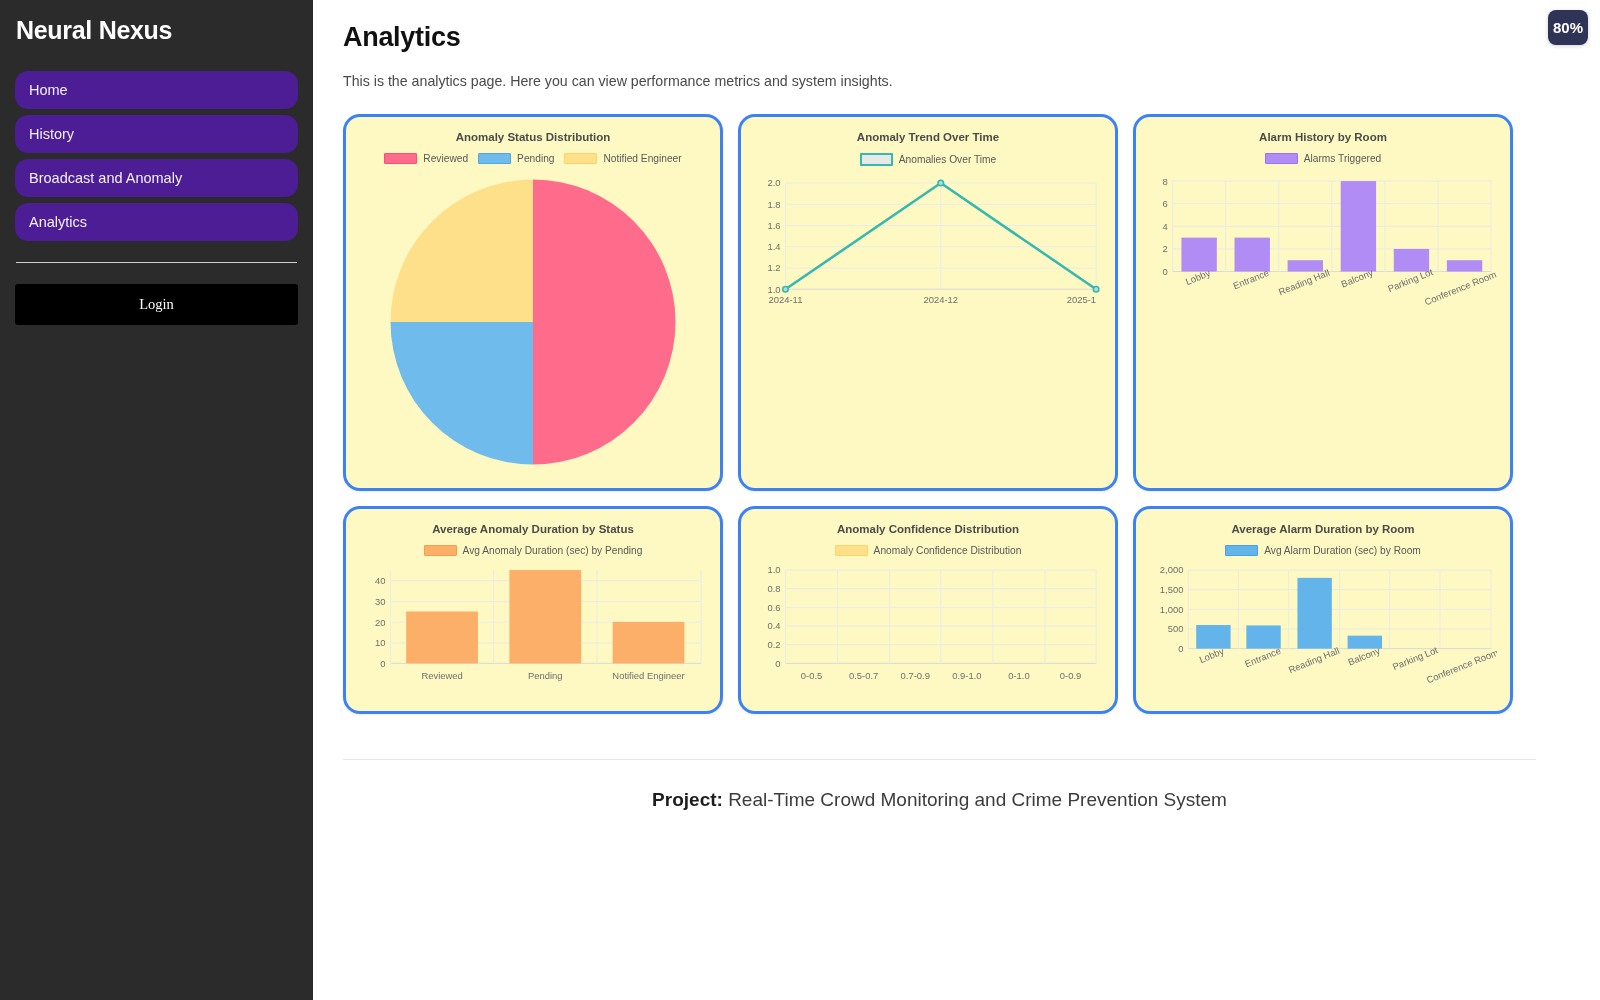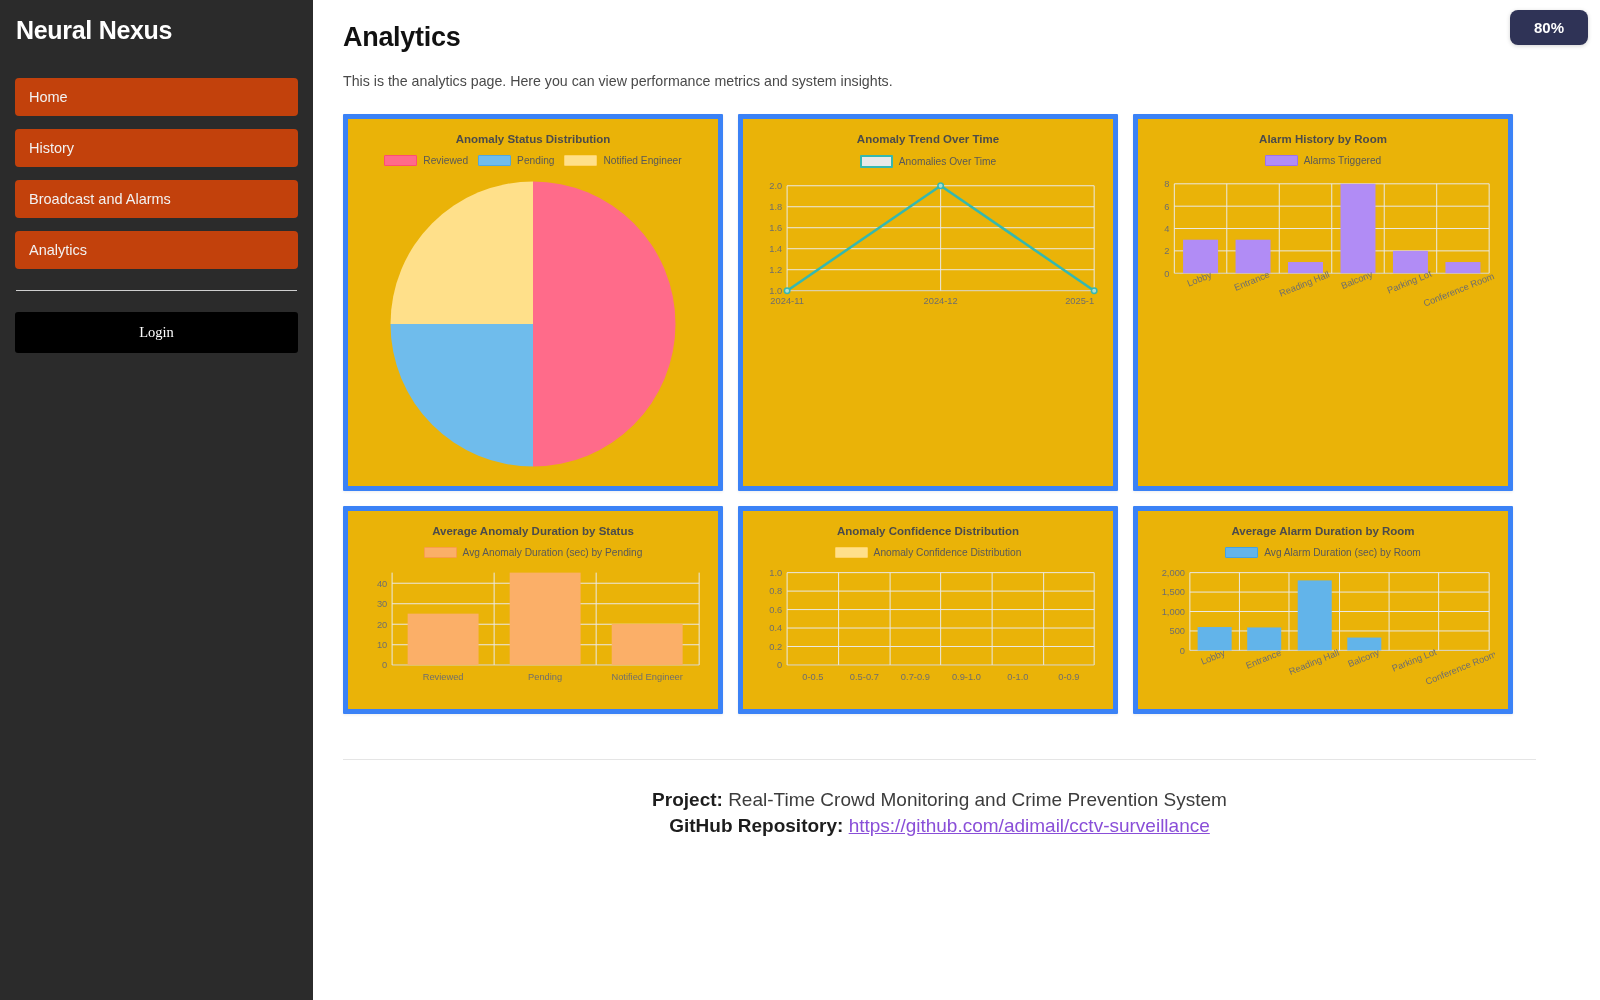--- a/index.html
+++ b/index.html
@@ -16,23 +16,23 @@
     width: 313px; min-width: 313px; height: 1000px;
     background: #2b2b2b;
     padding: 14px 15px 0 15px;
   }
   .brand {
     color: #ffffff; font-size: 25px; font-weight: bold;
     letter-spacing: -0.3px; padding: 2px 0 0 1px; margin-bottom: 26px;
   }
   .nav { display: flex; flex-direction: column; gap: 6px; }
   .nav-item {
-    background: #c2410c; color: #f2f2f2;
+    background: #4c1d95; color: #f2f2f2;
     font-size: 14.5px; padding: 11px 14px;
-    border-radius: 4px; cursor: pointer; user-select: none; margin-top: 7px;
+    border-radius: 13px; cursor: pointer; user-select: none;
   }
   .divider {
     height: 1px; background: #cfcfcf; margin: 21px 1px 21px 1px;
   }
   .login-btn {
     background: #000000; color: #ffffff;
     font-size: 14.5px; text-align: center;
     padding: 12px 30px; border-radius: 3px;
     border: none; width: 100%; cursor: pointer;
     font-family: Liberation Serif, serif;
@@ -48,35 +48,35 @@
     letter-spacing: -0.3px; margin-bottom: 20px;
   }
   .page-subtitle {
     font-size: 14.2px; color: #4a4a4a; margin-bottom: 25px;
   }
 
   .zoom-badge {
     position: absolute; top: 10px; right: 12px;
     background: #2f3356; color: #ffffff;
     font-size: 15px; font-weight: bold;
-    padding: 9px 24px; border-radius: 8px;
+    padding: 9px 5px; border-radius: 8px;
     box-shadow: 0 1px 4px rgba(0,0,0,0.18);
   }
 
   
   .grid {
     display: grid;
     grid-template-columns: repeat(3, 380px);
     gap: 15px 15px;
     margin-top: 2px;
   }
   .card {
-    background: #eab308;
-    border: 5px solid #3b82f6;
-    border-radius: 1px;
+    background: #fef9c3;
+    border: 3px solid #3b82f6;
+    border-radius: 17px;
     box-shadow: 0 1px 3px rgba(0,0,0,0.07);
     padding: 14px 13px 12px 13px;
     position: relative;
   }
   .card.tall { height: 377px; }
   .card.short { height: 208px; }
 
   .chart-title {
     font-size: 11.5px; font-weight: bold; color: #4b4b4b;
     text-align: center; margin-bottom: 10px;
@@ -117,21 +117,21 @@
 </head>
 <body>
 
 <div class="app">
 
   <aside class="sidebar">
     <div class="brand">Neural Nexus</div>
     <nav class="nav">
       <div class="nav-item">Home</div>
       <div class="nav-item">History</div>
-      <div class="nav-item">Broadcast and Alarms</div>
+      <div class="nav-item">Broadcast and Anomaly</div>
       <div class="nav-item">Analytics</div>
     </nav>
     <div class="divider"></div>
     <button class="login-btn">Login</button>
   </aside>
 
   <main class="main">
 
     <div class="zoom-badge">80%</div>
 
@@ -376,20 +376,16 @@
       </section>
 
     </div>
 
     <div class="footer-rule"></div>
     <footer class="footer">
       <div>
         <b>Project:</b>
         <span>Real-Time Crowd Monitoring and Crime Prevention System</span>
       </div>
-      <div>
-        <b>GitHub Repository:</b>
-        <a href="#">https://github.com/adimail/cctv-surveillance</a>
-      </div>
     </footer>
 
   </main>
 </div>
 
 </body></html>

